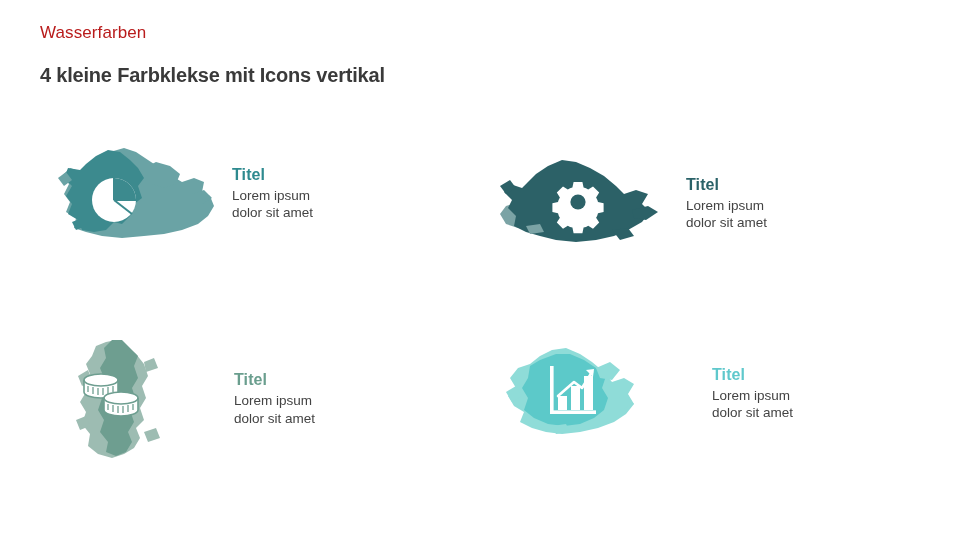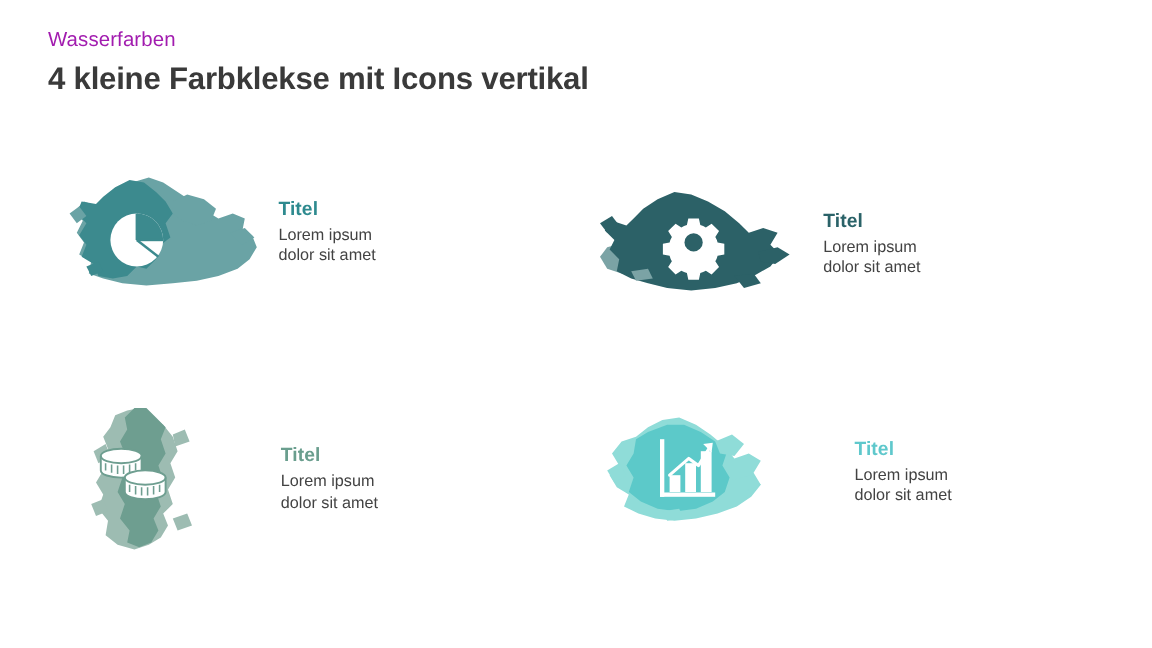--- a/index.html
+++ b/index.html
@@ -24,29 +24,29 @@
 
   
   .header {
     position: absolute;
     left: 40px;
     top: 22px;
     width: 880px;
   }
   .eyebrow {
     font-size: 17px;
-    color: #a21caf;
+    color: #b91c1c;
     font-weight: 400;
     letter-spacing: 0.1px;
     line-height: 22px;
-    margin: 0 0 6px 0;
+    margin: 0 0 16px 0;
     white-space: nowrap;
   }
   .title {
-    font-size: 26px;
+    font-size: 20px;
     color: #3a3a3a;
     font-weight: bold;
     letter-spacing: -0.2px;
     line-height: 30px;
     margin: 0;
     white-space: nowrap;
   }
 
   
   .item {

